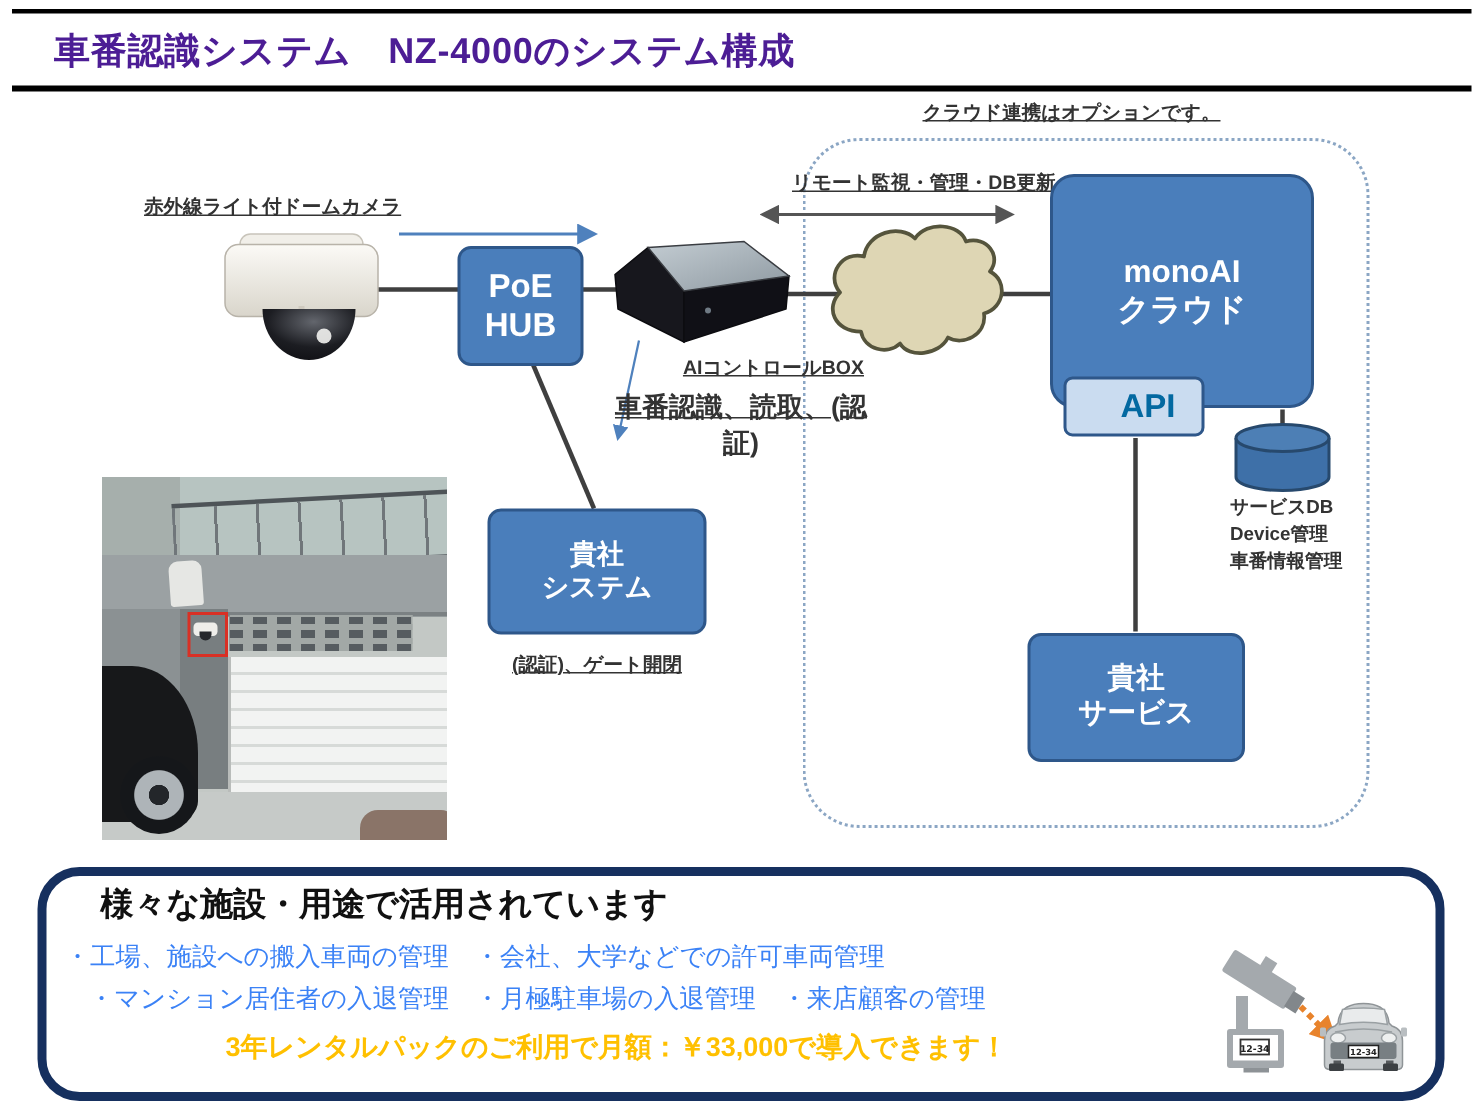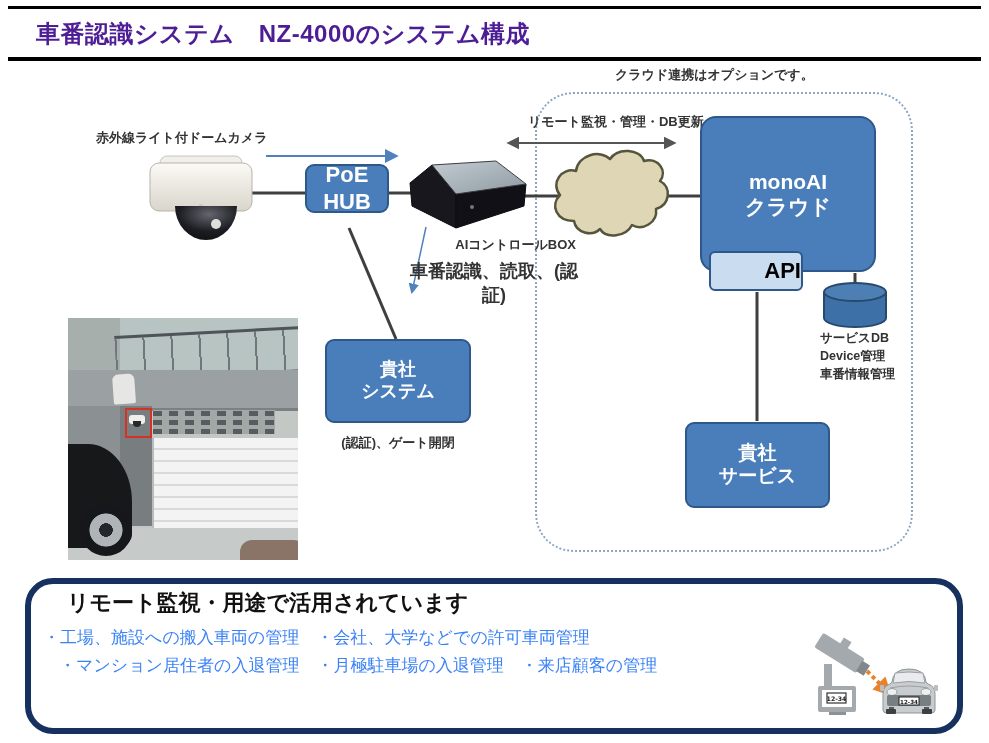--- a/index.html
+++ b/index.html
@@ -4,29 +4,29 @@
 <style>
   html,body{margin:0;padding:0;background:#fff;}
   .page{position:relative;width:989px;height:743px;background:#fff;overflow:hidden;
         font-family:"Liberation Sans","DejaVu Sans",sans-serif;color:#222;}
   
   .rule{position:absolute;left:8px;width:973px;background:#000;}
   .rule.thin{top:6px;height:3px;}
   .rule.thick{top:57px;height:4px;}
   .title{position:absolute;left:36px;top:18px;font-size:24px;font-weight:bold;color:#4c1d95;letter-spacing:.5px;text-align:center;}
   
-  .lbl{position:absolute;font-size:13px;font-weight:bold;color:#333;white-space:nowrap;}
+  .lbl{position:absolute;font-size:13px;font-weight:bold;color:#333;white-space:nowrap;text-decoration:underline;}
   .lbl.center{text-align:center;white-space:normal;}
   
   .bluebox{position:absolute;background:#4a7ebb;border:2px solid #2e578a;border-radius:9px;
            color:#fff;font-weight:bold;display:flex;flex-direction:column;align-items:center;
            justify-content:center;line-height:1.2;text-align:center;box-sizing:border-box;}
   .apibox{position:absolute;background:#cadcf0;border:2px solid #2e578a;border-radius:6px;
-          color:#000000;font-weight:bold;display:flex;align-items:center;justify-content:flex-end;
-          box-sizing:border-box;}
+          color:#0369a1;font-weight:bold;display:flex;align-items:center;justify-content:flex-start;
+          box-sizing:border-box;padding-left:36px;}
   .dashed-zone{position:absolute;left:535px;top:92px;width:378px;height:460px;
                border:2px dotted #8ba6c4;border-radius:38px;box-sizing:border-box;}
   .dblabels{position:absolute;left:820px;top:329px;font-size:12.5px;font-weight:bold;
             color:#333;line-height:1.45;}
   
   .svglayer{position:absolute;left:0;top:0;pointer-events:none;}
   svg text{font-family:"DejaVu Sans","Liberation Sans",sans-serif;}
   
   .photo{position:absolute;left:68px;top:318px;width:230px;height:242px;background:#c3c8c5;overflow:hidden;}
   .ph{position:absolute;}
@@ -157,44 +157,45 @@
   <div class="lbl" style="left:528px;top:113px;">リモート監視・管理・DB更新</div>
   <div class="lbl center" style="left:412px;top:236px;width:164px;text-align:right;">AIコントロールBOX</div>
   <div class="lbl center" style="left:400px;top:259px;width:188px;font-size:18px;">車番認識、読取、(認証)</div>
   <div class="dblabels">
     <div>サービスDB</div>
     <div>Device管理</div>
     <div>車番情報管理</div>
   </div>
   <div class="lbl center" style="left:325px;top:434px;width:146px;">(認証)、ゲート開閉</div>
 
-  <div class="bluebox" style="left:305px;top:164px;width:84px;height:49px;font-size:22px;">
+  <div class="bluebox" style="left:305px;top:164px;width:84px;height:80px;font-size:22px;">
     <span>PoE</span>
     <span>HUB</span>
   </div>
   <div class="bluebox" style="left:700px;top:116px;width:176px;height:156px;font-size:21px;border-radius:16px;">
     <span>monoAI</span>
     <span>クラウド</span>
   </div>
   <div class="apibox" style="left:709px;top:251px;width:94px;height:40px;font-size:22px;">
     <span>API</span>
   </div>
   <div class="bluebox" style="left:325px;top:339px;width:146px;height:84px;font-size:18px;">
     <span>貴社</span>
     <span>システム</span>
   </div>
   <div class="bluebox" style="left:685px;top:422px;width:145px;height:86px;font-size:19px;">
     <span>貴社</span>
     <span>サービス</span>
   </div>
 
   <div class="bottombox">
-    <div class="bb-head">リモート監視・用途で活用されています</div>
+    <div class="bb-head">様々な施設・用途で活用されています</div>
     <div class="bb-line l1">・工場、施設への搬入車両の管理　・会社、大学などでの許可車両管理</div>
     <div class="bb-line l2">・マンション居住者の入退管理　・月極駐車場の入退管理　・来店顧客の管理</div>
+    <div class="bb-price">3年レンタルパックのご利用で月額：￥33,000で導入できます！</div>
   </div>
 
   <svg class="svglayer" width="989" height="743">
     <defs>
       <marker id="arrOrange" viewBox="0 0 10 10" refX="7" refY="5" markerWidth="4.6" markerHeight="4.6" orient="auto">
         <path d="M0 0L10 5L0 10z" fill="#e8832c"></path>
       </marker>
     </defs>
 
     <g>

